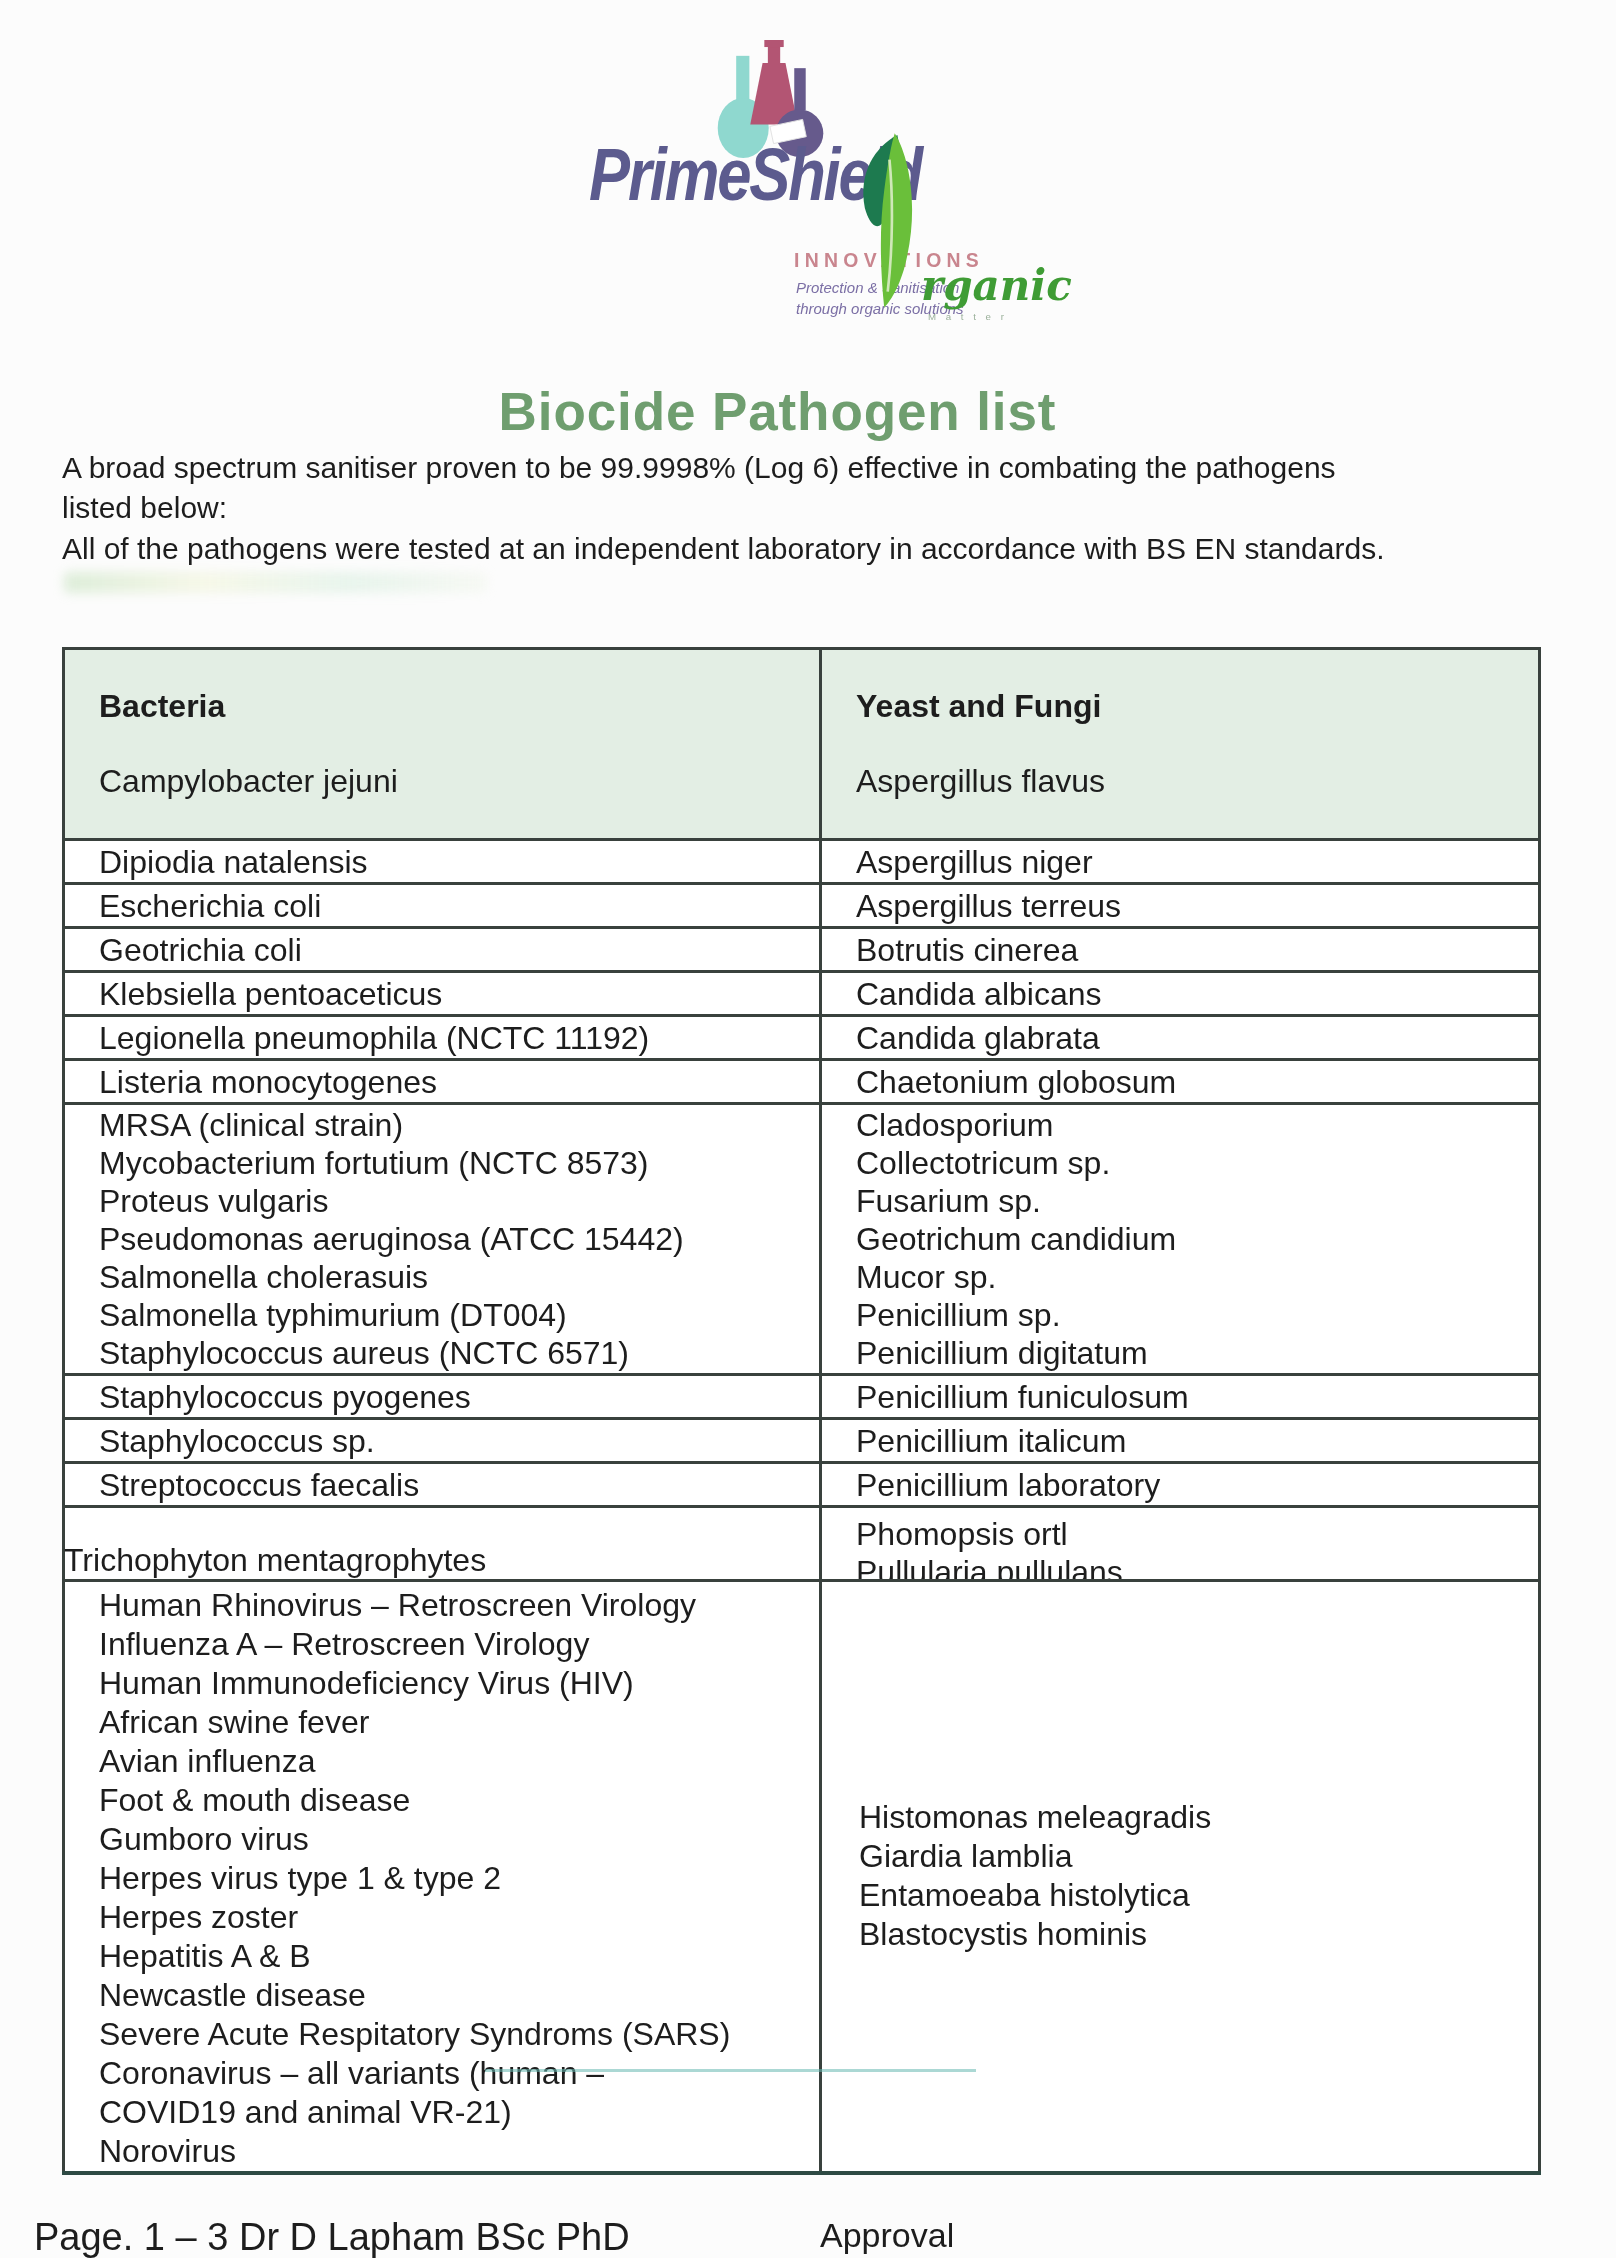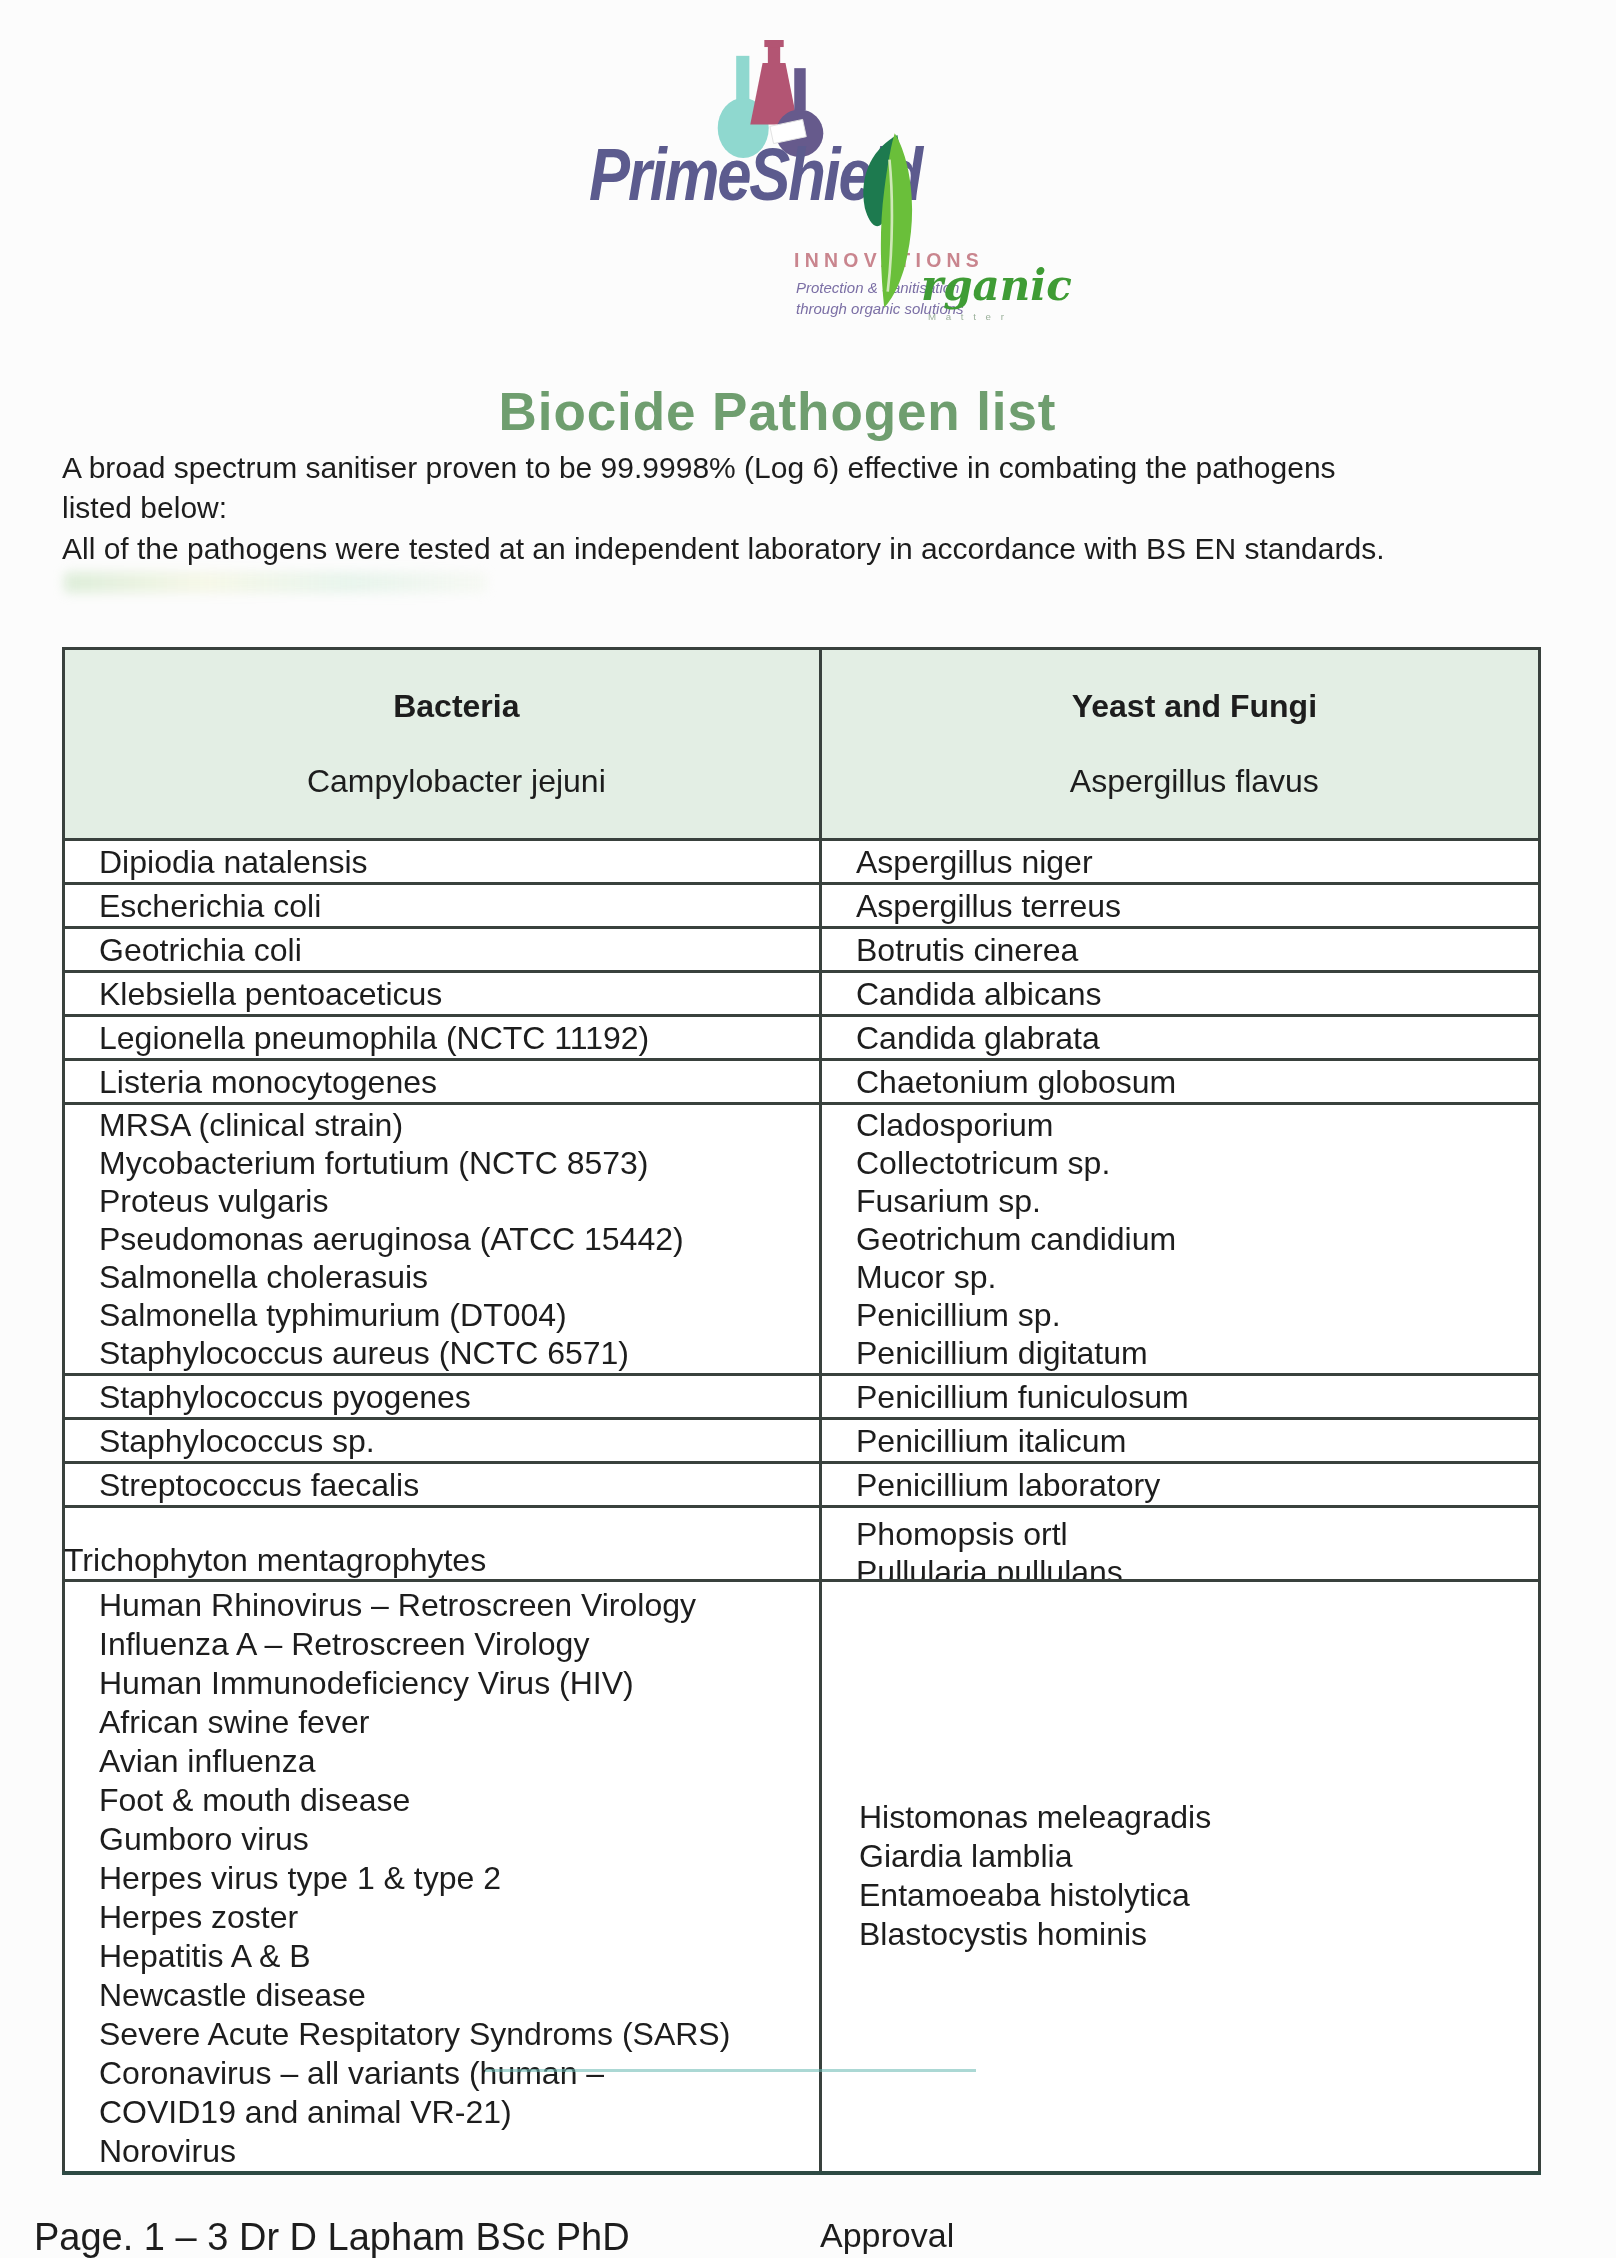--- a/index.html
+++ b/index.html
@@ -44,21 +44,21 @@
   
   table{border-collapse:collapse;table-layout:fixed;position:absolute;background:#fff;}
   td{
     border:3.5px solid #39413d;border-right-width:2.6px;
     padding:0 5.3px 0 34px;font-size:32px;line-height:38px;
     vertical-align:middle;white-space:pre-line;overflow:hidden;
   }
   td:last-child{border-right-width:3.5px;}
   .t1{left:62px;top:647px;width:1479px;}
   .t1 .hdr td{background:#e3eee4;height:79px;}
-  .hl{display:block;line-height:37px;text-align:center;}
+  .hl{display:block;line-height:37px;}
   .hl.b{font-weight:bold;}
   .t1 .r-norm td{height:41px;margin-top:48px;}
   .t1 .r-big td{height:268px;}
   .t1 .r-clost td{height:166px;}
 
   .note-between{left:64px;top:1542px;font-size:32px;}
 
   .t2{left:62px;top:1579px;width:1479px;}
   .t2 .hdr td{background:#dcdddf;height:44px;font-weight:bold;}
   .t2 .body-row td{height:583px;}

